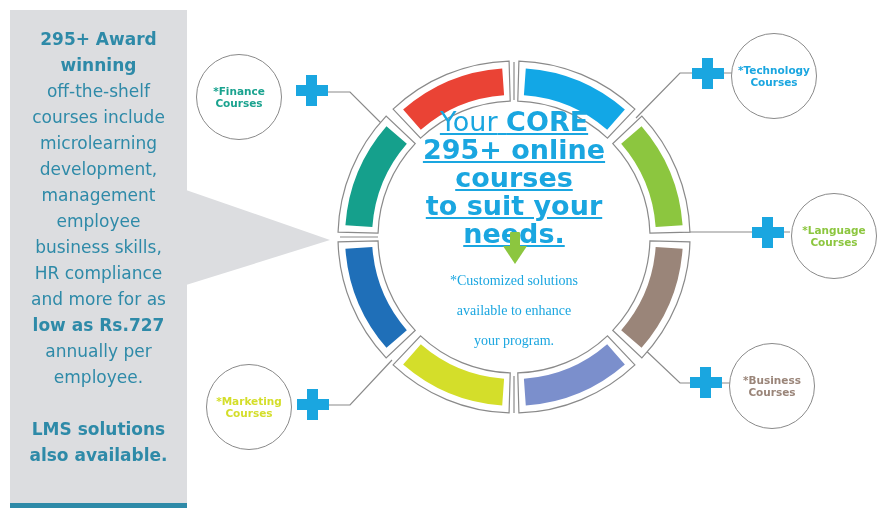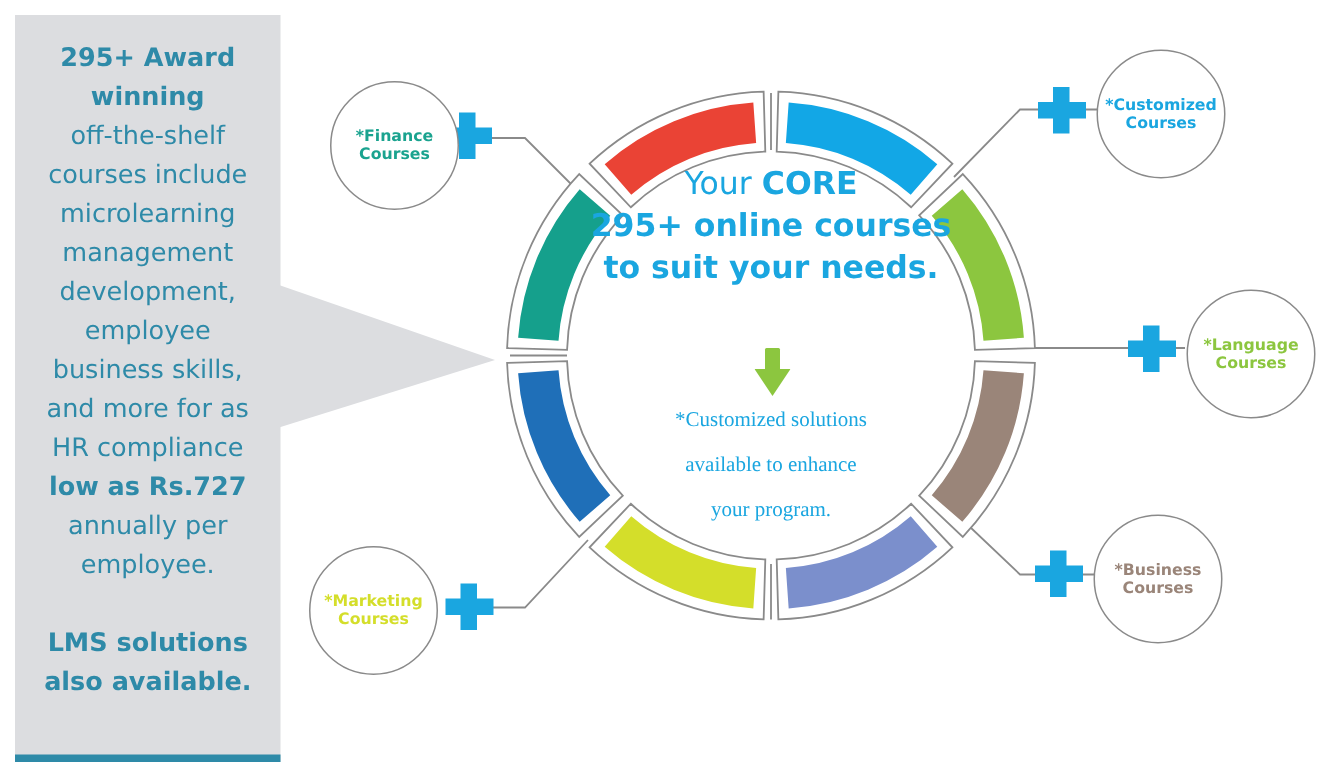--- a/index.html
+++ b/index.html
@@ -18,44 +18,44 @@
   svg.diagram { position: absolute; left: 0; top: 0; }
   .node {
     position: absolute; width: 86px; height: 86px; border-radius: 50%;
     border: 1.5px solid #8a8a8a; background: #fff; box-sizing: border-box;
     display: flex; align-items: center; justify-content: center; text-align: center;
     font-weight: bold; font-size: 10.5px; line-height: 12px;
   }
   .center-text {
     position: absolute; left: 384px; width: 260px; text-align: center; color: #1aa6e0;
   }
-  .core-top { top: 108px; font-size: 21px; line-height: 28px; }
+  .core-top { top: 108px; font-size: 27px; line-height: 28px; text-decoration: underline; }
   .core-top .b { font-weight: bold; }
   .core-bottom { top: 266px; font-size: 14px; line-height: 30px; font-family: Liberation Serif, serif; }
   .arrow { position: absolute; left: 503px; top: 230px; }
 </style>
 </head>
 <body>
 
 <div class="panel"></div>
 <svg class="panel-notch" width="894" height="521">
   <polygon points="186,190 330,240 186,285" fill="#dcdde0"></polygon>
 </svg>
 <div class="panel-text">
   <div class="b">295+ Award</div>
   <div class="b">winning</div>
   <div>off-the-shelf</div>
   <div>courses include</div>
   <div>microlearning</div>
+  <div>development,</div>
   <div>management</div>
-  <div>development,</div>
   <div>employee</div>
   <div>business skills,</div>
+  <div>HR compliance</div>
   <div>and more for as</div>
-  <div>HR compliance</div>
   <div class="b">low as Rs.727</div>
   <div>annually per</div>
   <div>employee.</div>
   <div class="gap"></div>
   <div class="b">LMS solutions</div>
   <div class="b">also available.</div>
 </div>
 
 <svg class="diagram" width="894" height="521" viewBox="0 0 894 521">
   <g fill="none" stroke="#8a8a8a" stroke-width="1.2">
@@ -107,29 +107,29 @@
         <rect x="690" y="377" width="32" height="11"></rect>
         <rect x="700" y="367" width="11" height="31"></rect>
       </g>
     <g>
         <rect x="297" y="399" width="32" height="11"></rect>
         <rect x="307" y="389" width="11" height="31"></rect>
       </g>
   </g>
 </svg>
 
-<div class="node" style="left:220px;top:54px;">
+<div class="node" style="left:196px;top:54px;">
   <div style="color:#1aa38f">
       <div>*Finance</div>
       <div>Courses</div>
     </div>
 </div>
 <div class="node" style="left:731px;top:33px;">
   <div style="color:#1aa6e0">
-      <div>*Customized</div>
+      <div>*Technology</div>
       <div>Courses</div>
     </div>
 </div>
 <div class="node" style="left:791px;top:193px;">
   <div style="color:#8cc63f">
       <div>*Language</div>
       <div>Courses</div>
     </div>
 </div>
 <div class="node" style="left:729px;top:343px;">

